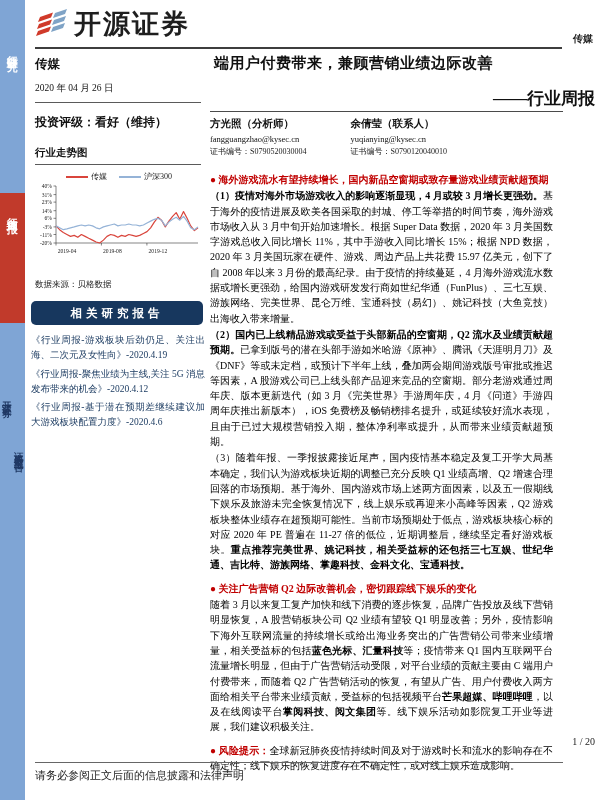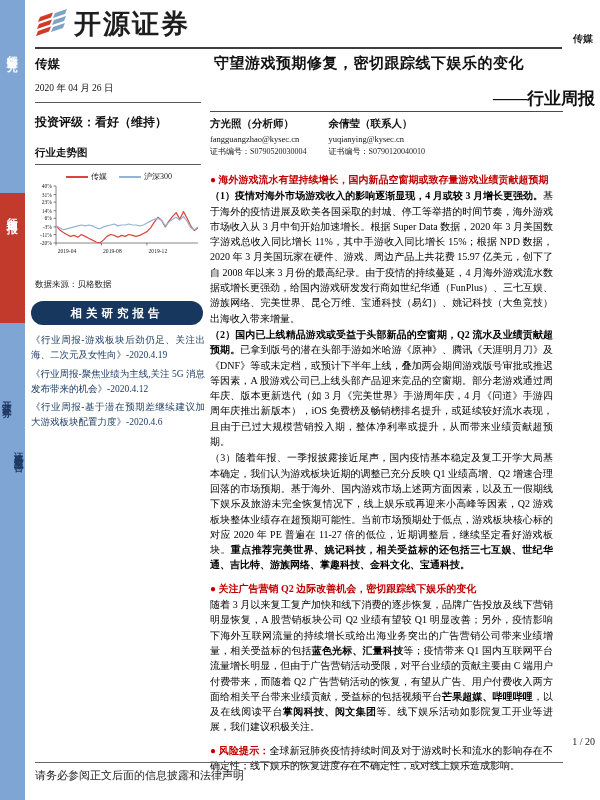--- a/index.html
+++ b/index.html
@@ -33,31 +33,31 @@
   .lc-trend-title{position:absolute;left:35px;top:146px;font-size:10.5px;font-weight:bold;}
   .rule-l2{position:absolute;left:35px;top:164px;width:166px;height:1px;background:#5a5a5a;}
   .chart{position:absolute;left:32px;top:171px;width:174px;}
   .legend{display:flex;justify-content:center;gap:12px;align-items:center;font-size:8px;color:#222;margin-bottom:1px;}
   .legend .swatch{display:inline-block;width:22px;height:2px;margin-right:3px;vertical-align:middle;}
   svg.plot{width:174px;height:78px;display:block;}
   svg .ax{stroke:#333;stroke-width:0.6;}
   svg .tick{font-size:5.6px;fill:#222;font-family:"Liberation Serif","DejaVu Serif",serif;}
   .lc-source{position:absolute;left:35px;top:279px;font-size:8.5px;color:#222;text-align:center;}
   .rel-head{position:absolute;left:31px;top:301px;width:172px;height:24px;background:var(--navy);
-            border-radius:12px;color:#fff;font-weight:bold;font-size:11.5px;display:flex;
+            border-radius:5px;color:#fff;font-weight:bold;font-size:11.5px;display:flex;
             align-items:center;justify-content:center;letter-spacing:4px;}
   .rel-items{position:absolute;left:31px;top:333px;width:174px;font-size:9.5px;color:var(--navy);
              line-height:15.3px;text-align:justify;}
   .rel-item{margin-bottom:3px;}
 
   
   .title{position:absolute;left:214px;top:54px;width:352px;font-size:15px;font-weight:bold;letter-spacing:0.5px;}
   .subtitle{position:absolute;right:38px;top:87px;font-size:17px;font-weight:bold;text-align:center;}
   .rule-r1{position:absolute;left:210px;top:111px;width:353px;height:1px;background:#4a4a4a;}
-  .analysts{position:absolute;left:210px;top:117px;width:353px;display:flex;gap:22px;align-items:flex-end;}
+  .analysts{position:absolute;left:210px;top:117px;width:353px;display:flex;gap:44px;align-items:flex-end;}
   .an-name{font-size:10.5px;font-weight:bold;}
   .an-email{font-size:8.5px;margin-top:3px;}
   .an-cert{font-size:8px;margin-top:2px;color:#222;}
   .body{position:absolute;left:210px;top:172px;width:353px;font-size:10px;line-height:15.3px;
         text-align:justify;color:#000;}
   .blk{margin:0 10px 1px 0;}
   .blk.space{margin-top:8px;}
   .bullet{color:var(--red);font-weight:bold;}
   .b{font-weight:bold;}
   .r{color:var(--red);}
@@ -148,21 +148,21 @@
   </div>
   <div class="lc-source">数据来源：贝格数据</div>
 
   <div class="rel-head">相关研究报告</div>
   <div class="rel-items" id="rel-items">
       <div class="rel-item">《行业周报-游戏板块后劲仍足、关注出海、二次元及女性向》-2020.4.19</div>
       <div class="rel-item">《行业周报-聚焦业绩为主线,关注 5G 消息发布带来的机会》-2020.4.12</div>
       <div class="rel-item">《行业周报-基于潜在预期差继续建议加大游戏板块配置力度》-2020.4.6</div>
     </div>
 
-  <div class="title">守望游戏预期修复，密切跟踪线下娱乐的变化</div>
+  <div class="title">端用户付费带来，兼顾营销业绩边际改善</div>
   <div class="subtitle">——行业周报</div>
   <div class="rule-r1"></div>
 
   <div class="analysts">
     <div>
       <div class="an-name">方光照（分析师）</div>
       <div class="an-email">fangguangzhao@kysec.cn</div>
       <div class="an-cert">证书编号：S0790520030004</div>
     </div>
     <div>

